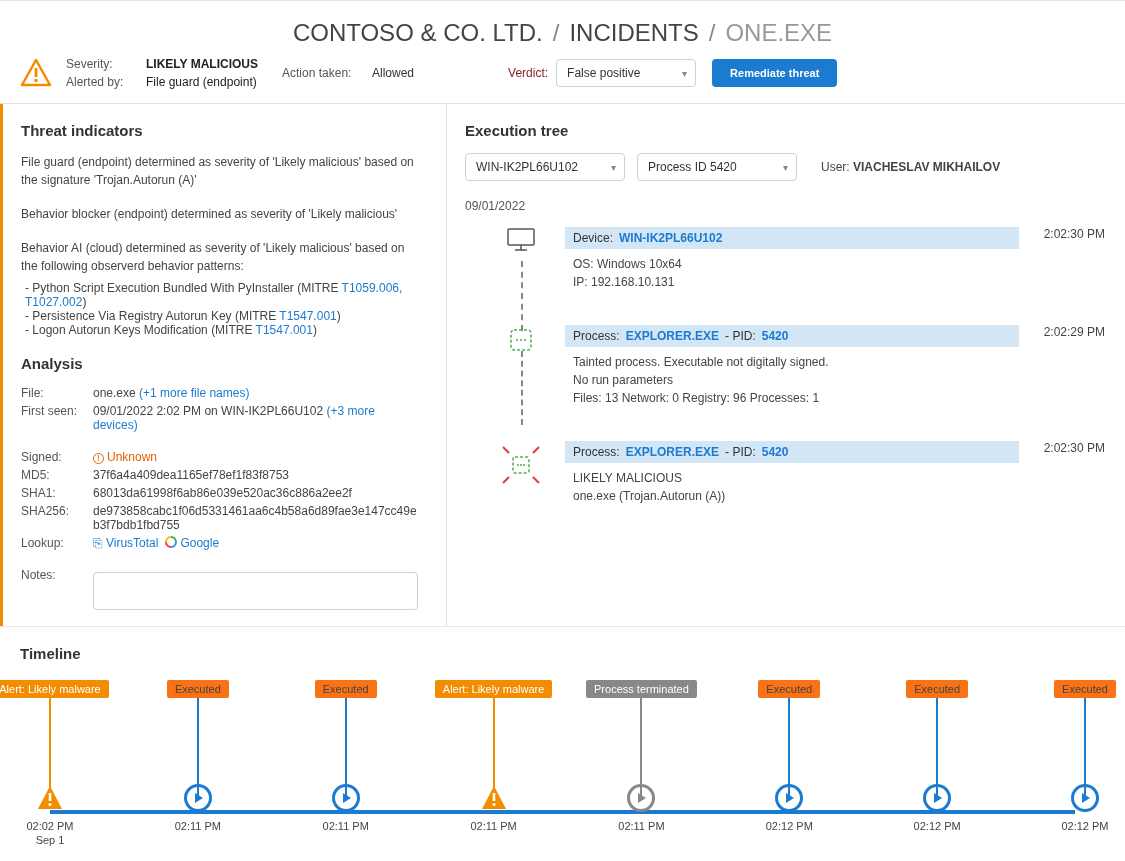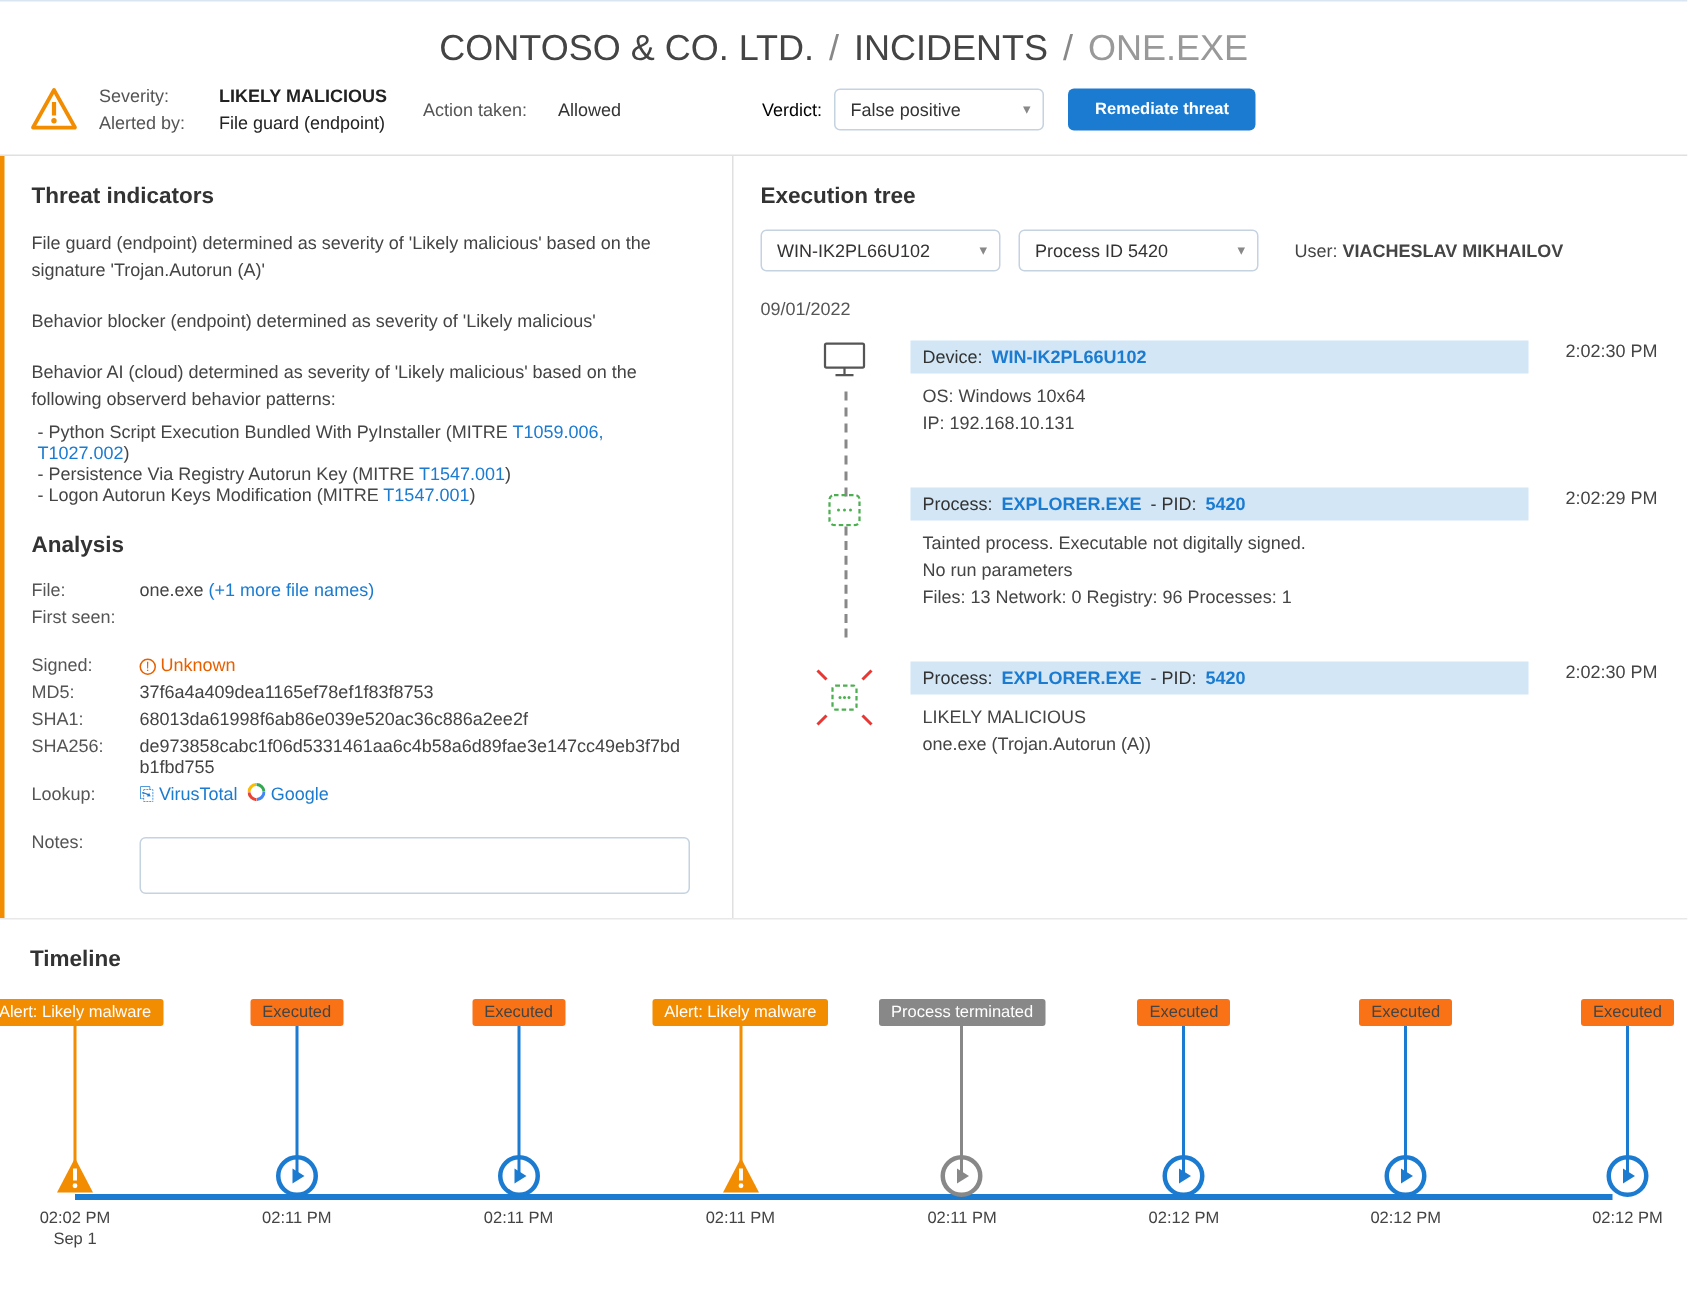--- a/index.html
+++ b/index.html
@@ -15,28 +15,28 @@
 .header { padding: 6px 20px 14px 20px; display: flex; align-items: center; gap: 14px; border-bottom: 1px solid #e0e0e0; }
 .warn-tri { width: 32px; height: 32px; }
 .header-fields { display: flex; flex-direction: column; gap: 4px; font-size: 12px; }
 .header-fields .row { display: flex; gap: 10px; }
 .header-fields .lbl { color: #555; min-width: 70px; }
 .header-fields .val { color: #222; }
 .header-fields .val.bold { font-weight: 600; }
 .action-block { display: flex; gap:10px; align-items:center; font-size:12px; margin-left:10px;}
 .action-block .lbl{color:#555; min-width:80px;}
 .verdict-block { display: flex; align-items: center; gap: 8px; margin-left: 80px; font-size: 12px; }
-.verdict-block .lbl{color:#000000;}
+.verdict-block .lbl{color:#7f1d1d;}
 .select { border: 1px solid #c5d2e0; border-radius: 4px; padding: 6px 28px 6px 10px; font-size: 12px; position: relative; min-width:140px; background:#fff;}
 .select .chev { position: absolute; right: 8px; top: 50%; transform: translateY(-50%); color:#888; font-size:10px;}
 .btn-primary { background: #1b7bd0; color: #fff; border: none; border-radius: 4px; padding: 8px 18px; font-size: 11px; font-weight: 600; cursor: pointer; margin-left:8px;}
 
 
 .body { display: flex; }
-.left-panel { width: 489px; border-left: 3px solid #f28c00; padding: 18px 28px 16px 18px; border-right:1px solid #e0e0e0;}
+.left-panel { width: 447px; border-left: 3px solid #f28c00; padding: 18px 28px 16px 18px; border-right:1px solid #e0e0e0;}
 .right-panel { flex: 1; padding: 18px 20px 16px 18px; }
 .section-h { font-size: 15px; font-weight: 600; color: #333; margin-bottom: 14px; }
 .para { font-size: 12px; color: #444; line-height: 1.5; margin-bottom: 16px; }
 .mitre-list { list-style: none; padding-left: 4px; font-size: 12px; color:#444; margin-bottom:18px;}
 .mitre-list li::before { content: "- "; }
 .link { color: #1b7bd0; cursor: pointer; }
 .analysis-grid { display: grid; grid-template-columns: 72px 1fr; row-gap: 4px; font-size: 12px; color: #444; }
 .analysis-grid .k { color: #555; }
 .unknown { color: #e66000; }
 .unknown .circ{ display:inline-block; width:11px; height:11px; border:1.3px solid #e66000; border-radius:50%; text-align:center; line-height:9px; font-size:9px; margin-right:3px;}
@@ -138,20 +138,21 @@
         <li><span>Persistence Via Registry Autorun Key (MITRE </span><span class="link">T1547.001</span><span>)</span></li>
         <li><span>Logon Autorun Keys Modification (MITRE </span><span class="link">T1547.001</span><span>)</span></li>
       </ul>
 
       <div class="section-h">Analysis</div>
       <div class="analysis-grid">
         <div class="k">File:</div>
         <div><span>one.exe</span> <span class="link">(+1 more file names)</span></div>
 
         <div class="k">First seen:</div>
+        <div><span>09/01/2022 2:02 PM on WIN-IK2PL66U102</span> <span class="link">(+3 more devices)</span></div>
 
         <div style="grid-column:1/3;height:10px;"></div>
 
         <div class="k">Signed:</div>
         <div class="unknown"><span class="circ">!</span><span>Unknown</span></div>
 
         <div class="k">MD5:</div>
         <div>37f6a4a409dea1165ef78ef1f83f8753</div>
 
         <div class="k">SHA1:</div>

